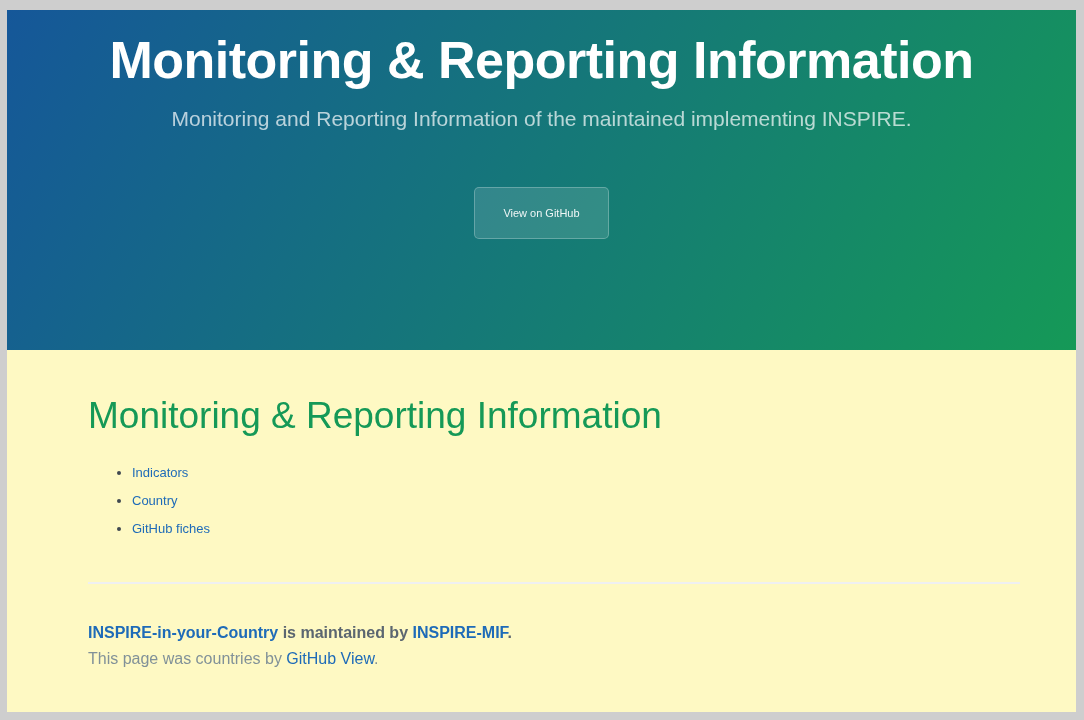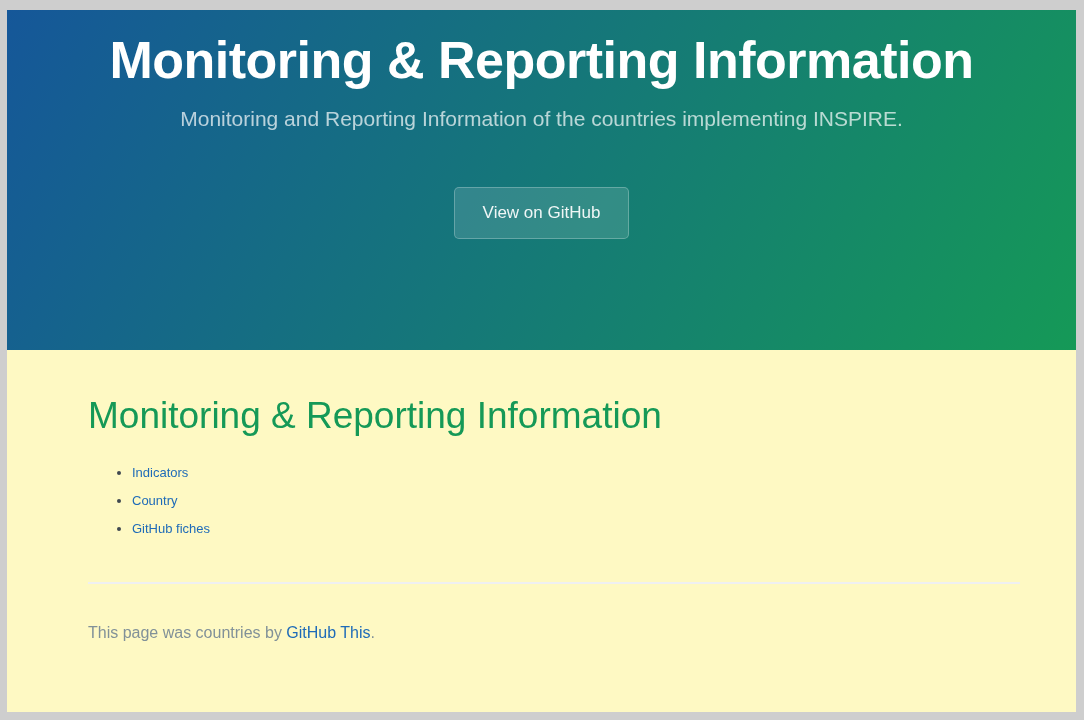--- a/index.html
+++ b/index.html
@@ -42,21 +42,21 @@
     margin: 13px auto 0;
     font-size: 21px;
     font-weight: 400;
     line-height: 1.45;
     color: rgba(255,255,255,0.7);
   }
   .btn {
     display: inline-block;
     margin-top: 53px;
     padding: 14px 28px;
-    font-size: 17px;
+    font-size: 11px;
     line-height: 22px;
     color: rgba(255,255,255,0.92);
     background-color: rgba(255,255,255,0.13);
     border: 1px solid rgba(255,255,255,0.25);
     border-radius: 5px;
     text-decoration: none;
     cursor: pointer;
   }
   
   .main-content {
@@ -119,21 +119,21 @@
   }
 </style>
 </head>
 <body>
 
 <div class="viewport">
   <div class="page">
 
     <header class="page-header">
       <h1 class="project-name">Monitoring &amp; Reporting Information</h1>
-      <h2 class="project-tagline">Monitoring and Reporting Information of the countries implementing INSPIRE.</h2>
+      <h2 class="project-tagline">Monitoring and Reporting Information of the maintained implementing INSPIRE.</h2>
       <a class="btn">View on GitHub</a>
     </header>
 
     <section class="main-content">
       <h1>Monitoring &amp; Reporting Information</h1>
 
       <ul>
         <li>
           <a class="content-link">Indicators</a>
         </li>
@@ -141,18 +141,19 @@
           <a class="content-link">Country</a>
         </li>
         <li>
           <a class="content-link">GitHub fiches</a>
         </li>
       </ul>
 
       <div class="divider"></div>
 
       <footer class="site-footer">
-        <p class="site-footer-credits"><span>This page was countries by </span><a>GitHub This</a><span>.</span></p>
+        <p class="site-footer-owner"><a>INSPIRE-in-your-Country</a><span> is maintained by </span><a>INSPIRE-MIF</a><span>.</span></p>
+        <p class="site-footer-credits"><span>This page was countries by </span><a>GitHub View</a><span>.</span></p>
       </footer>
     </section>
 
   </div>
 </div>
 
 </body></html>

